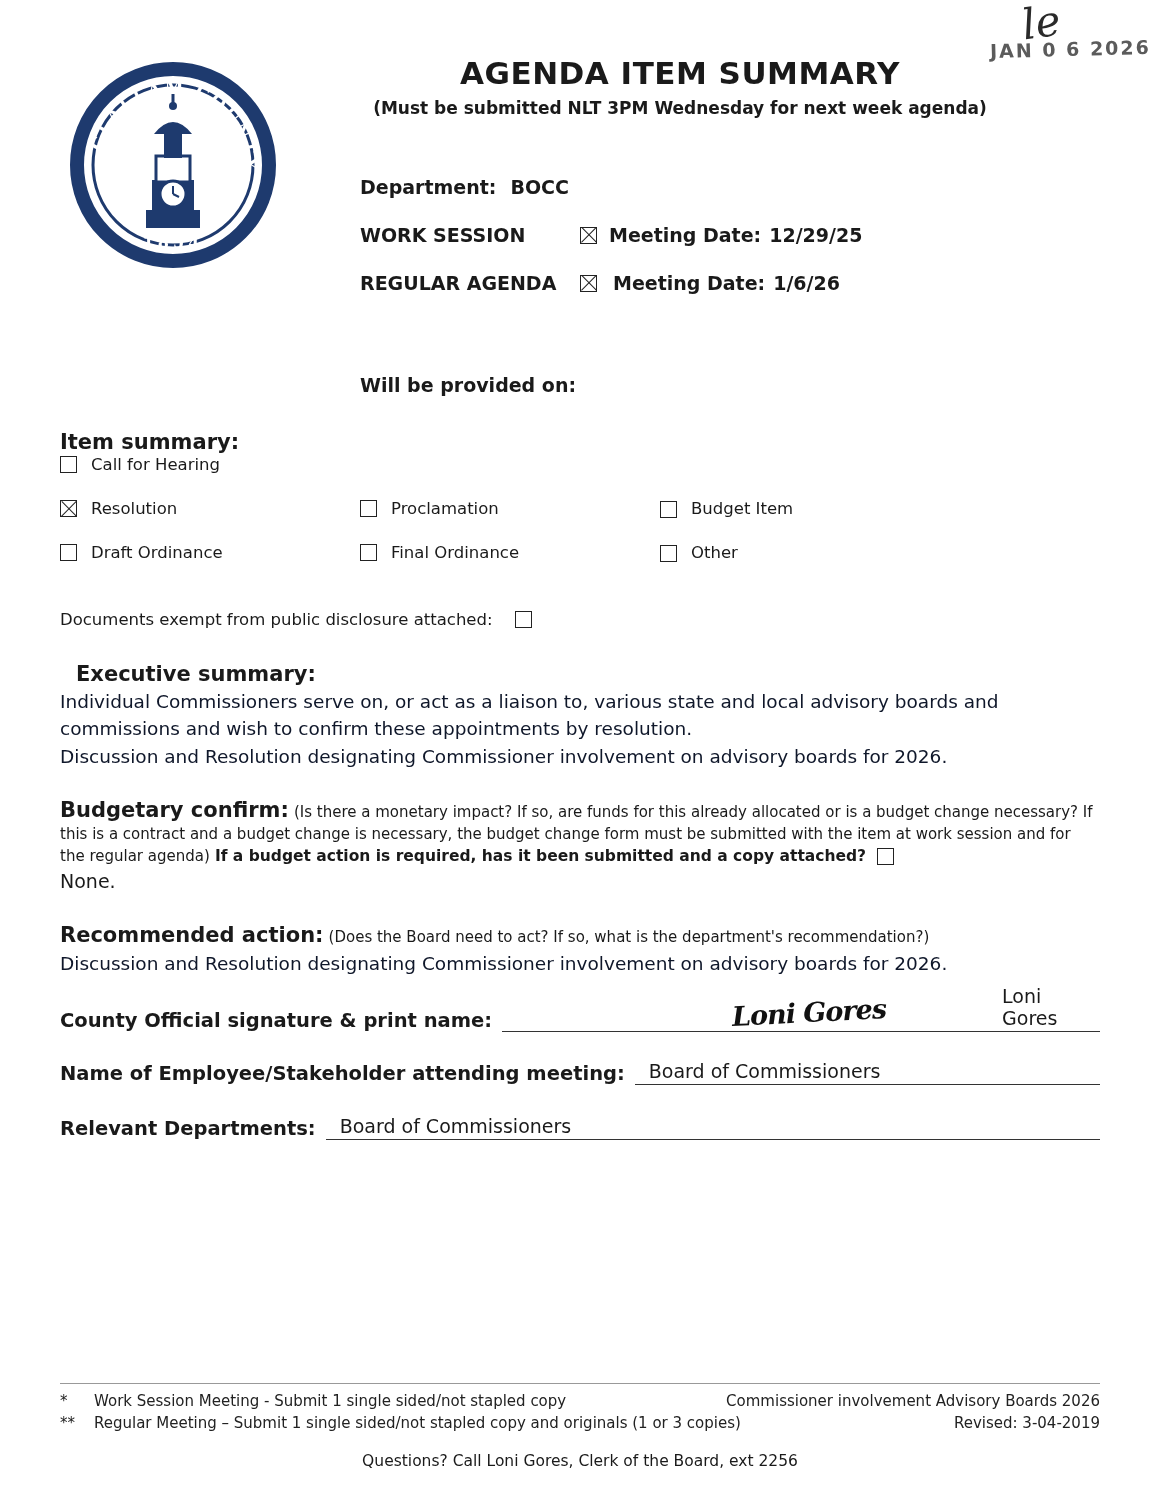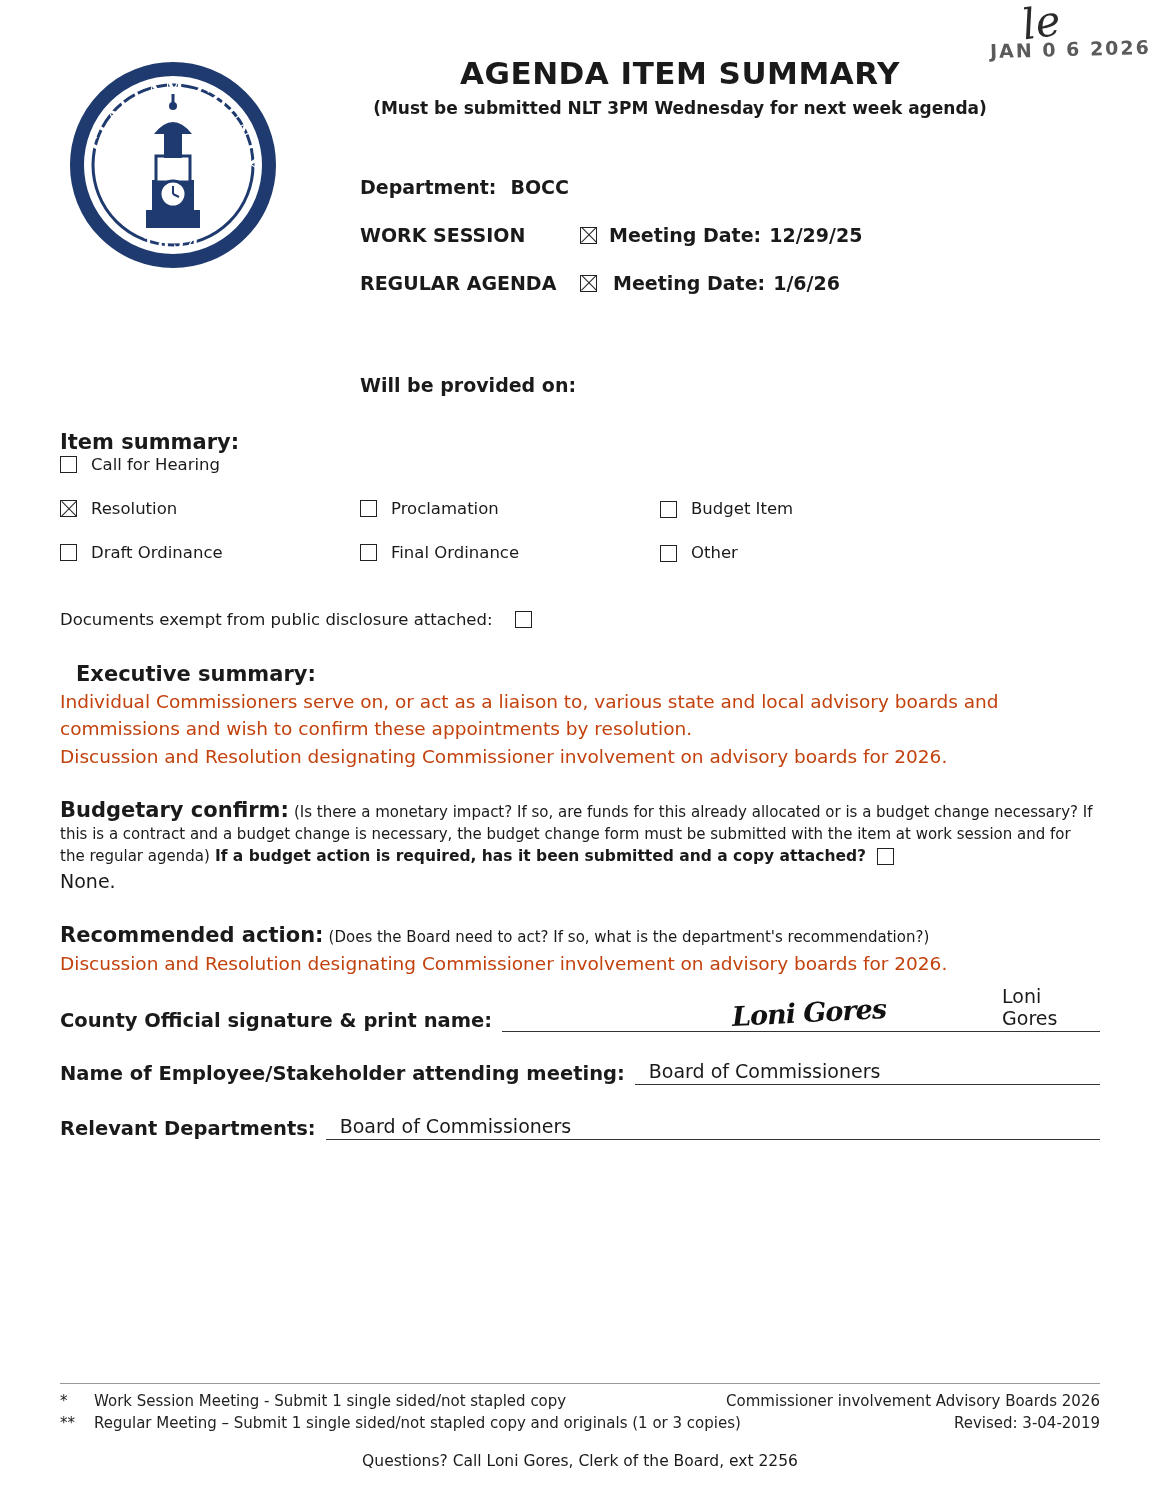--- a/index.html
+++ b/index.html
@@ -144,21 +144,21 @@
     font-size: 16.5px;
     display: flex; align-items: center;
   }
   .exempt-row .cbox { margin-left: 22px; }
 
   
   #exec-head { position: absolute; left: 60px; top: 662px; margin-left: 16px; }
   .body-text {
     font-size: 18.5px;
     line-height: 1.48;
-    color: #c2410c;
+    color: #0f172a;
   }
   #exec-body { position: absolute; left: 60px; top: 688px; width: 1040px; }
 
   
   #budget-block { position: absolute; left: 60px; top: 798px; width: 1040px; }
   .inline-head { font-size: 21px; font-weight: bold; }
   .small-note { font-size: 15px; line-height: 1.45; }
   .bold-q { font-weight: bold; font-size: 15.5px; }
   #budget-answer { position: absolute; left: 60px; top: 870px; font-size: 19px; }
 

